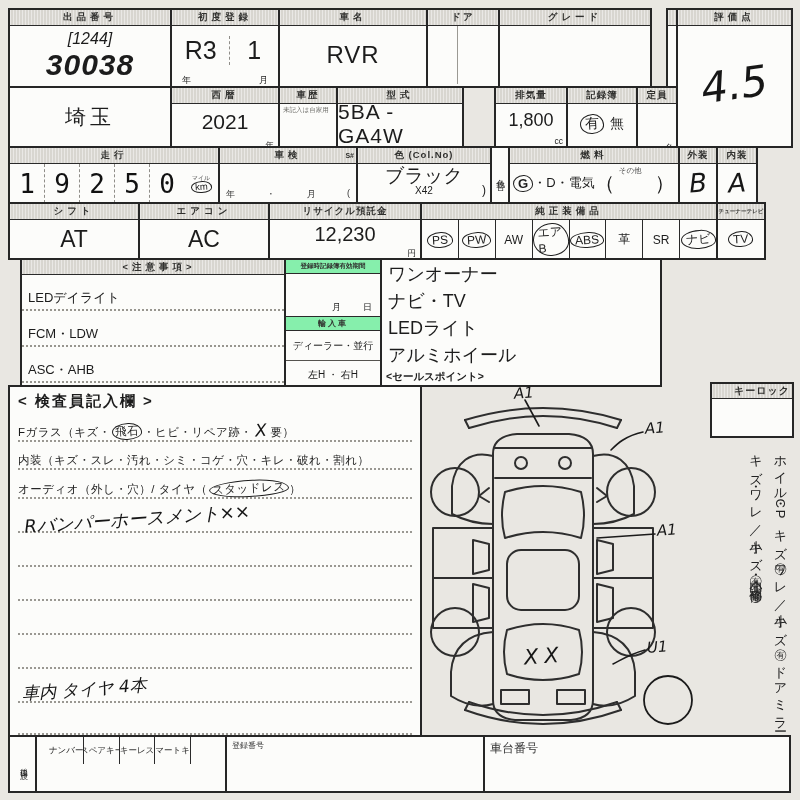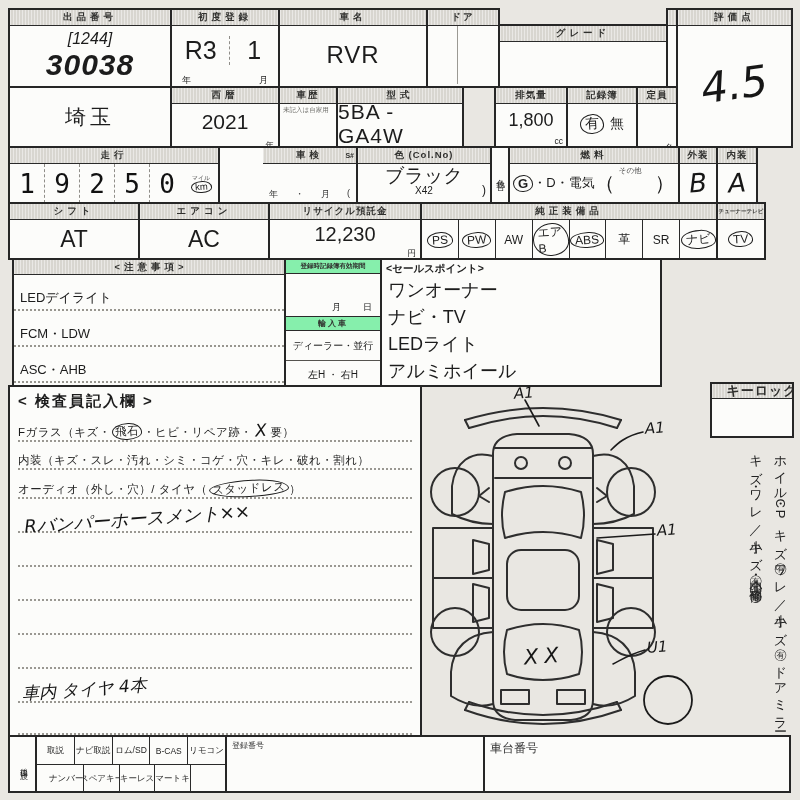--- a/index.html
+++ b/index.html
@@ -76,21 +76,21 @@
   <div class="center" style="height:58px;font-size:24px;letter-spacing:1px;">RVR</div>
 </div>
 
 <div class="abs cell" style="left:426px;top:8px;width:74px;height:80px;">
   <div class="band" style="letter-spacing:2px;">ドア</div>
   <div style="height:58px;position:relative;">
     <div class="abs" style="left:42%;top:0;bottom:0;border-left:1.2px solid #9b9993;"></div>
   </div>
 </div>
 
-<div class="abs cell" style="left:498px;top:24px;width:170px;height:80px;">
+<div class="abs cell" style="left:498px;top:8px;width:154px;height:80px;">
   <div class="band">グレード</div>
 </div>
 
 <div class="abs cell" style="left:666px;top:8px;width:44px;height:80px;">
   <div class="band" style="font-size:7px;letter-spacing:0;">駆動</div>
   <div style="text-align:center;font-size:8.5px;line-height:1.9;padding-top:3px;">
     <div>2WD</div>
     <div>・</div>
     <div>4WD</div>
   </div>
@@ -153,21 +153,21 @@
         <div class="digit digit-sep">5</div>
         <div class="digit">0</div>
       </div>
     <div class="center" style="width:34px;flex-direction:column;line-height:1;">
       <span style="font-size:6px;color:#444;">マイル</span>
       <span class="penc" style="font-size:9.5px;padding:0 3px;">km</span>
     </div>
   </div>
 </div>
 
-<div class="abs cell" style="left:218px;top:146px;width:140px;height:58px;padding-left:43px;">
+<div class="abs cell" style="left:218px;top:146px;width:140px;height:58px;">
   <div class="band" style="position:relative;">
     <span>車検</span>
     <span style="position:absolute;right:2px;font-size:7px;letter-spacing:0;">S#</span>
   </div>
   <div style="height:24px;"></div>
   <div style="display:flex;justify-content:space-between;font-size:9px;padding:0 6px;color:#333;">
     <span>年</span>
     <span>・</span>
     <span>月</span>
     <span>(</span>
@@ -260,21 +260,21 @@
     </div>
 </div>
 
 <div class="abs cell" style="left:716px;top:202px;width:50px;height:58px;">
   <div class="band" style="font-size:5.5px;letter-spacing:0;">チューナーテレビ</div>
   <div class="center" style="height:38px;">
     <span class="penc" style="font-size:12px;">TV</span>
   </div>
 </div>
 
-<div class="abs cell" style="left:12px;top:258px;width:278px;height:129px;">
+<div class="abs cell" style="left:20px;top:258px;width:278px;height:129px;">
   <div class="band" style="height:14px;">&lt;注意事項&gt;</div>
   <div id="notes-lines">
       <div class="note-line">LEDデイライト</div>
       <div class="note-line">FCM・LDW</div>
       <div class="note-line">ASC・AHB</div>
       <div class="note-line"></div>
     </div>
 </div>
 
 <div class="abs cell" style="left:284px;top:258px;width:98px;height:129px;">
@@ -282,27 +282,27 @@
   <div style="height:40px;display:flex;align-items:flex-end;justify-content:flex-end;gap:22px;font-size:9px;padding:0 8px 2px 0;border-bottom:1.5px solid #2a2a2a;">
     <span>月</span>
     <span>日</span>
   </div>
   <div class="band band-dark" style="height:13px;font-size:8px;letter-spacing:2px;">輸入車</div>
   <div class="center" style="height:29px;font-size:10px;border-bottom:1.2px solid #55534f;">ディーラー・並行</div>
   <div class="center" style="height:28px;font-size:10px;">左H ・ 右H</div>
 </div>
 
 <div class="abs cell" style="left:380px;top:258px;width:282px;height:129px;">
-  <div style="font-size:10.5px;font-weight:700;padding:2px 0 0 4px;">&lt;セールスポイント&gt;</div>
   <div id="sales-lines">
       <div class="sales-line">ワンオーナー</div>
       <div class="sales-line">ナビ・TV</div>
       <div class="sales-line">LEDライト</div>
       <div class="sales-line">アルミホイール</div>
     </div>
+  <div style="font-size:10.5px;font-weight:700;padding:2px 0 0 4px;">&lt;セールスポイント&gt;</div>
 </div>
 
 <div class="abs cell" style="left:8px;top:385px;width:414px;height:352px;">
   <div style="font-size:15px;font-weight:700;letter-spacing:2px;padding:5px 0 0 8px;">&lt; 検査員記入欄 &gt;</div>
 
   <div class="iline insp-text" style="top:26px;height:27px;display:flex;align-items:flex-end;gap:1px;">
     <span>Fガラス（キズ・</span>
     <span class="penc" style="padding:0 2px;">飛石</span>
     <span>・ヒビ・リペア跡・</span>
     <span class="hand" style="font-size:17px;margin:0 2px;">X</span>
@@ -391,37 +391,30 @@
   </svg>
 </div>
 
 <span class="hand abs" style="left:514px;top:384px;font-size:15px;">A1</span>
 <span class="hand abs" style="left:645px;top:419px;font-size:15px;">A1</span>
 <span class="hand abs" style="left:657px;top:521px;font-size:15px;">A1</span>
 <span class="hand abs" style="left:647px;top:638px;font-size:15px;">U1</span>
 <span class="hand abs" style="left:524px;top:644px;font-size:21px;letter-spacing:6px;">XX</span>
 
 <div class="abs cell" style="left:710px;top:382px;width:84px;height:56px;">
-  <div class="band" style="height:14px;font-size:13px;letter-spacing:1px;padding-left:20px;">キーロック</div>
+  <div class="band" style="height:14px;font-size:10px;letter-spacing:1px;padding-left:20px;">キーロック</div>
 </div>
 
 <div class="abs vtext" style="left:732px;top:446px;width:60px;height:288px;text-orientation:mixed;font-size:13px;line-height:1.9;letter-spacing:2px;color:#222;">ホイル・CPキズ㊒ワレ／小キズ㊒　ドアミラーキズ・ワレ／小キズ㊒・小凹㊒・補修㊒</div>
 
 <div class="abs cell" style="left:8px;top:735px;width:29px;height:58px;">
   <div class="vtext center" style="width:100%;height:100%;font-size:8px;letter-spacing:2px;">後日渡</div>
 </div>
 
 <div class="abs cell" style="left:35px;top:735px;width:192px;height:58px;">
-  <div id="bg-row1" style="display:flex;height:50%;border-bottom:1.2px solid #2a2a2a;">
-      <div class="bg-cell">取説</div>
-      <div class="bg-cell">ナビ取説</div>
-      <div class="bg-cell">ロム/SD</div>
-      <div class="bg-cell">B-CAS</div>
-      <div class="bg-cell">リモコン</div>
-    </div>
   <div id="bg-row2" style="display:flex;height:50%;margin-left:12px;">
       <div class="bg-cell">ナンバー</div>
       <div class="bg-cell">スペアキー</div>
       <div class="bg-cell">キーレス</div>
       <div class="bg-cell">スマートキー</div>
       <div class="bg-cell"></div>
     </div>
 </div>
 
 <div class="abs cell" style="left:225px;top:735px;width:260px;height:58px;">

